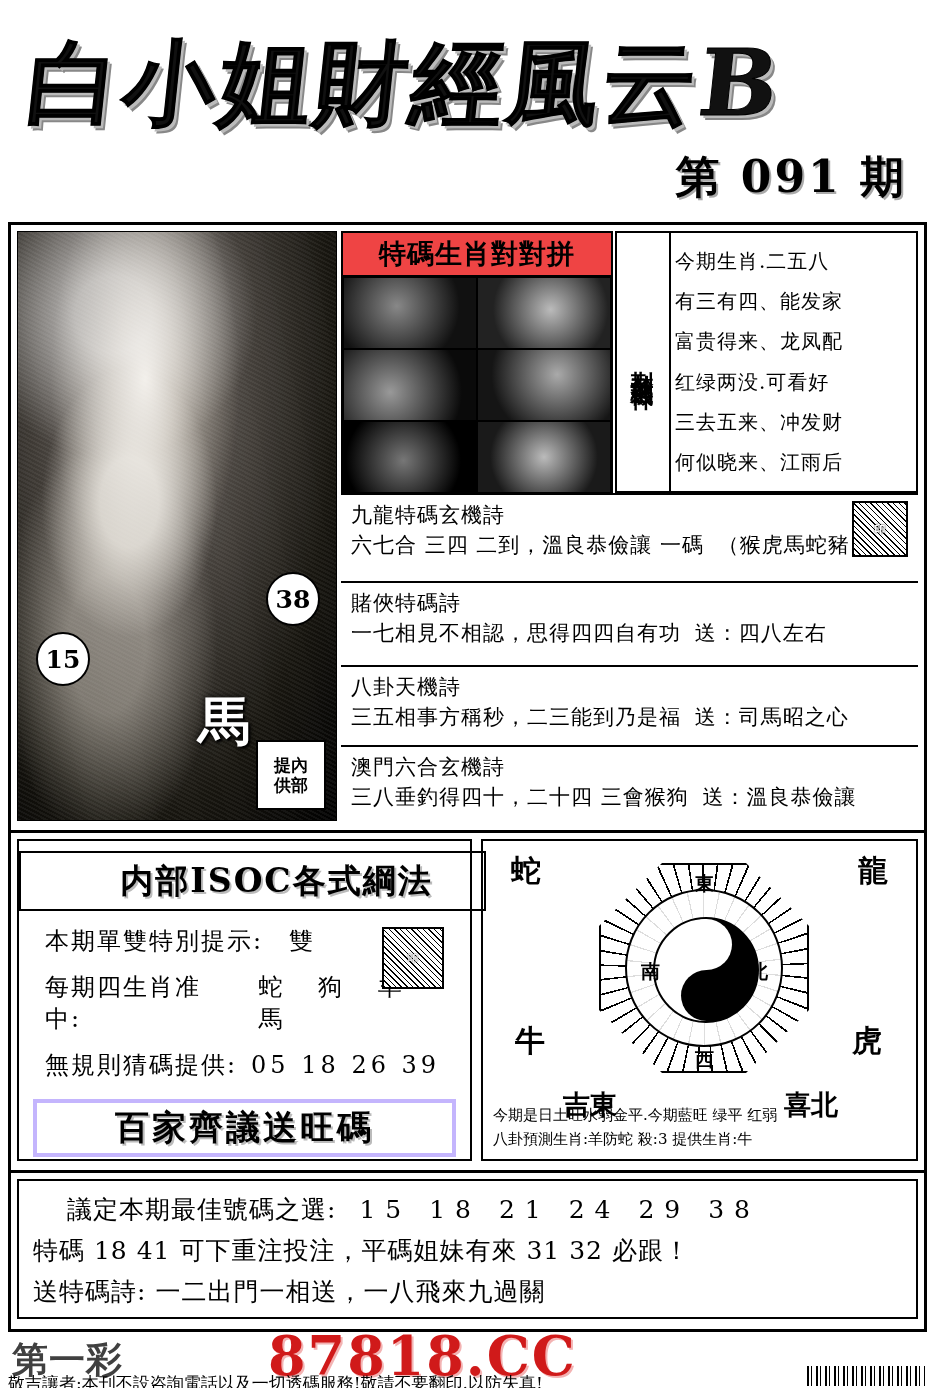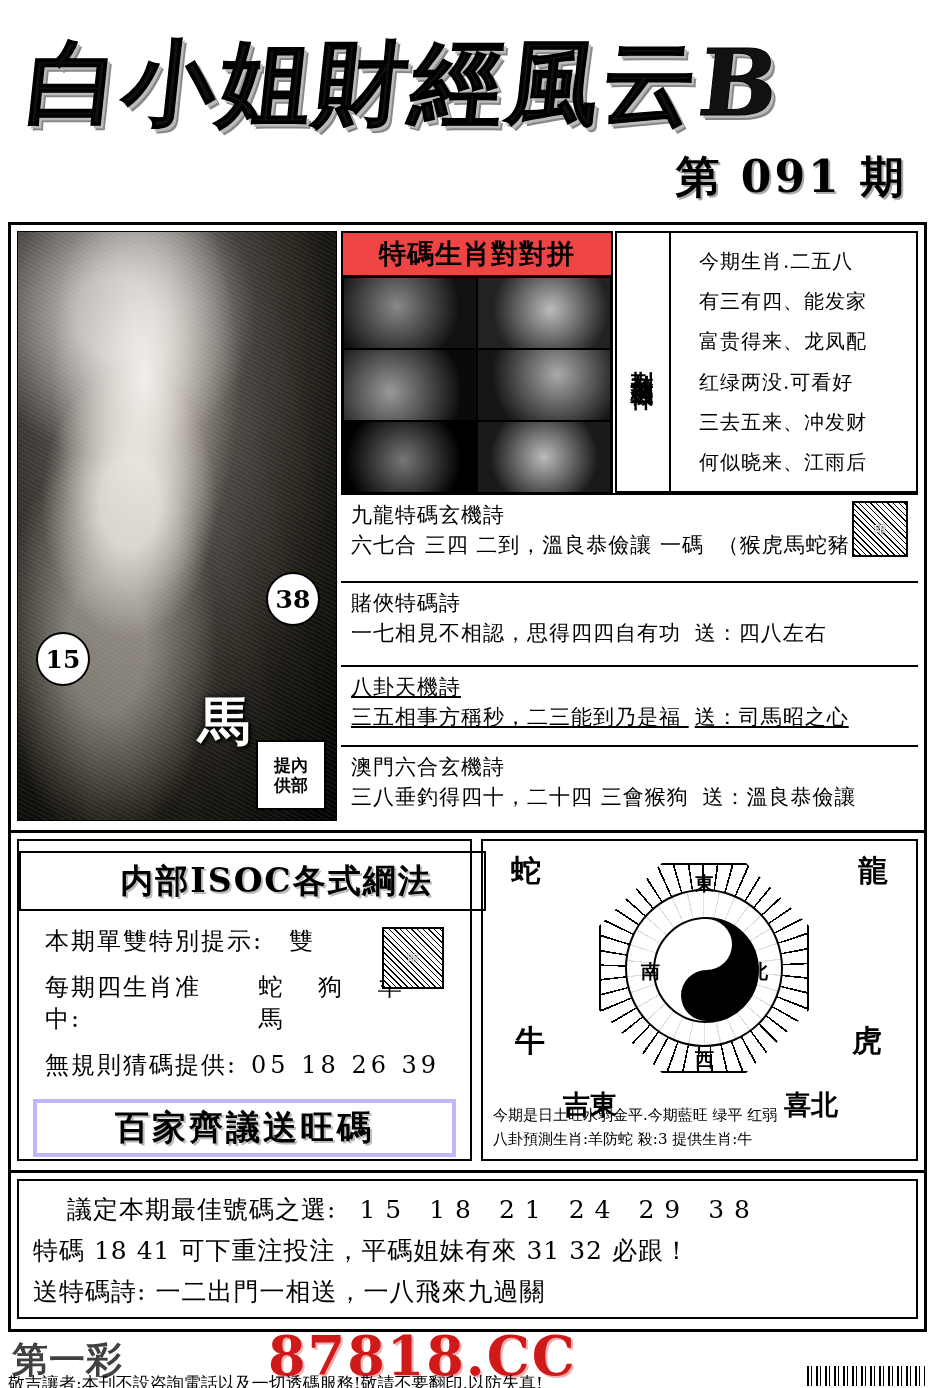--- a/index.html
+++ b/index.html
@@ -109,37 +109,37 @@
   .poemlabel{
     width:52px;border-right:2px solid #000;
     display:flex;align-items:center;justify-content:center;
     font-family:"DejaVu Serif","Liberation Serif",serif;
     font-weight:bold;font-size:23px;
     writing-mode:vertical-rl;letter-spacing:4px;
     padding:6px 0;
   }
   .poemlines{
     flex:1;display:flex;flex-direction:column;justify-content:space-around;
-    padding:8px 28px;
+    padding:8px 4px;
     font-family:"DejaVu Serif","Liberation Serif",serif;
     font-size:20px;letter-spacing:1px;
   }
 
   .sec{position:absolute;left:0;width:577px;border-top:2px solid #000;box-sizing:border-box;padding:6px 10px 4px 10px;}
   .sec h4{
     margin:0 0 2px 0;font-family:"DejaVu Serif","Liberation Serif",serif;
     font-size:21px;font-weight:normal;letter-spacing:1px;
   }
   .sec p{
     margin:0;font-family:"DejaVu Serif","Liberation Serif",serif;
     font-size:21px;letter-spacing:1px;
   }
   .sec1{top:262px;height:88px;}
   .sec2{top:350px;height:84px;}
-  .sec3{top:434px;height:100px;text-decoration:underline;}
+  .sec3{top:434px;height:100px;}
   .sec4{top:514px;height:80px;}
   .seal{
     position:absolute;right:10px;top:6px;width:52px;height:52px;
     border:2px solid #000;background:#fff;
     display:flex;align-items:center;justify-content:center;
     font-size:11px;line-height:11px;font-weight:bold;
     font-family:"DejaVu Serif","Liberation Serif",serif;
     background-image:repeating-linear-gradient(45deg,#000 0 1px,#fff 1px 4px);
     color:#fff;text-shadow:0 0 2px #000;
   }

